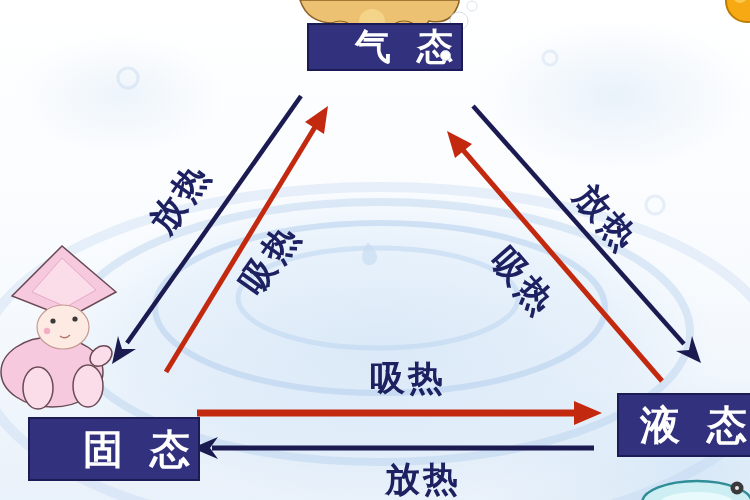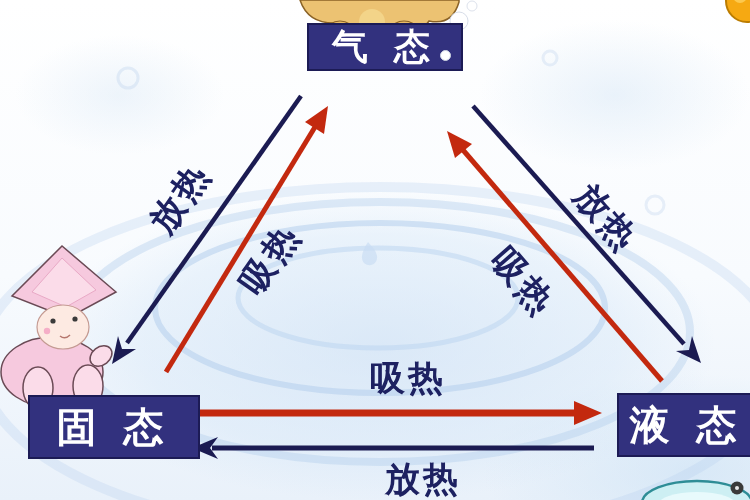--- a/index.html
+++ b/index.html
@@ -8,26 +8,26 @@
     font-family:"Liberation Sans", sans-serif;
     background:
       radial-gradient(ellipse 430px 200px at 380px 345px, rgba(198,220,243,.55) 0%, rgba(205,226,246,.35) 55%, rgba(226,238,250,0) 78%),
       radial-gradient(ellipse 180px 100px at 615px 95px, rgba(210,228,245,.45) 0%, rgba(210,228,245,0) 75%),
       radial-gradient(ellipse 140px 80px at 120px 95px, rgba(214,230,245,.4) 0%, rgba(214,230,245,0) 75%),
       radial-gradient(ellipse 260px 120px at 690px 470px, rgba(200,224,244,.55) 0%, rgba(200,224,244,0) 80%),
       linear-gradient(180deg,#ffffff 0%,#f8fbfe 55%,#e9f1fa 100%);
   }
   svg.art{position:absolute;left:0;top:0;}
   .node{
-    position:absolute;display:flex;align-items:center;justify-content:center;
+    position:absolute;display:flex;align-items:center;justify-content:flex-end;
     background:#32317e;border:2px solid #1c1b55;color:#fff;font-weight:700;
     letter-spacing:8px;white-space:nowrap;box-sizing:border-box;
   }
   .node-gas{left:307px;top:23px;width:156px;height:48px;font-size:36px;}
-  .node-solid{left:28px;top:395px;width:172px;height:64px;font-size:40px;}
+  .node-solid{left:28px;top:417px;width:172px;height:64px;font-size:40px;}
   .node-liquid{left:617px;top:393px;width:140px;height:64px;font-size:40px;}
   .edge-label{
     position:absolute;font-weight:700;font-size:35px;color:#1d2161;
     letter-spacing:3px;white-space:nowrap;
   }
   .bubble-dot{
     position:absolute;left:440px;top:50px;width:9px;height:9px;border-radius:50%;
     background:#fff;border:1px solid #cfd6e4;
   }
 </style>

